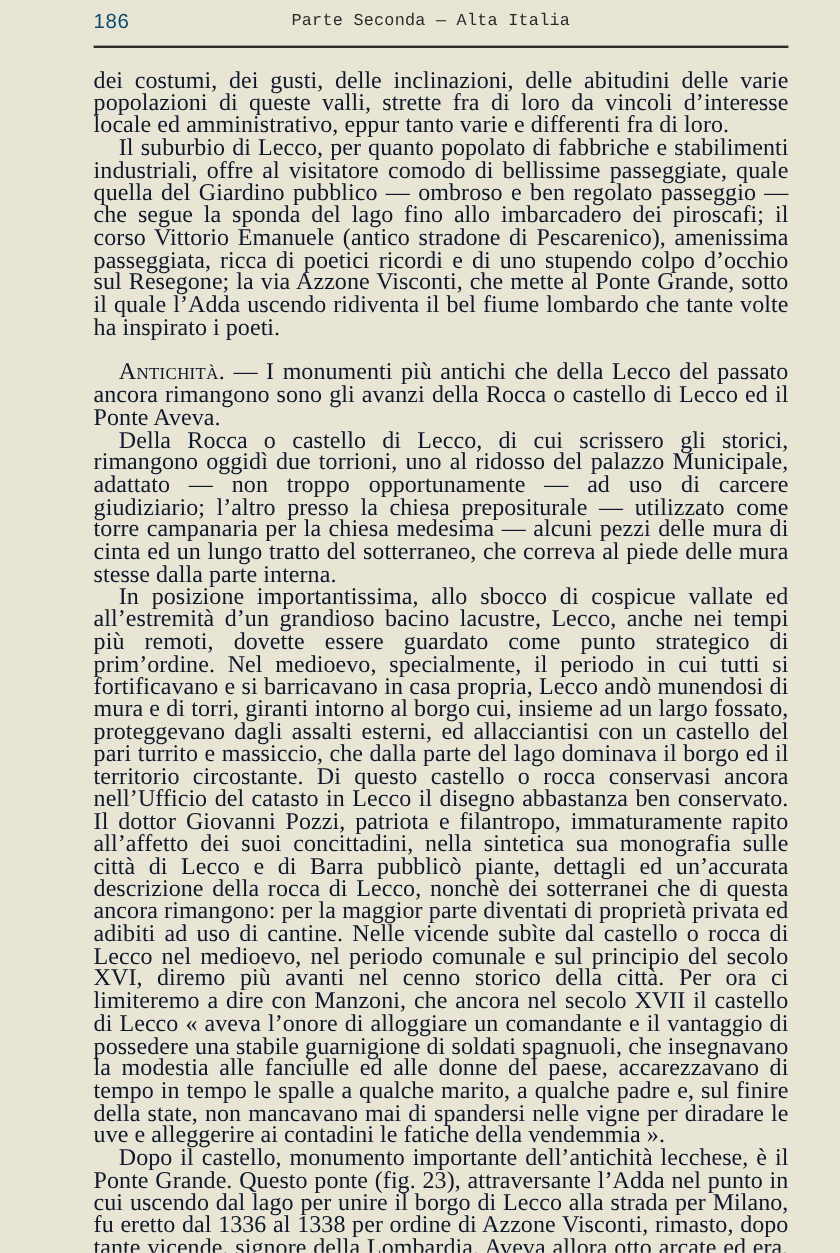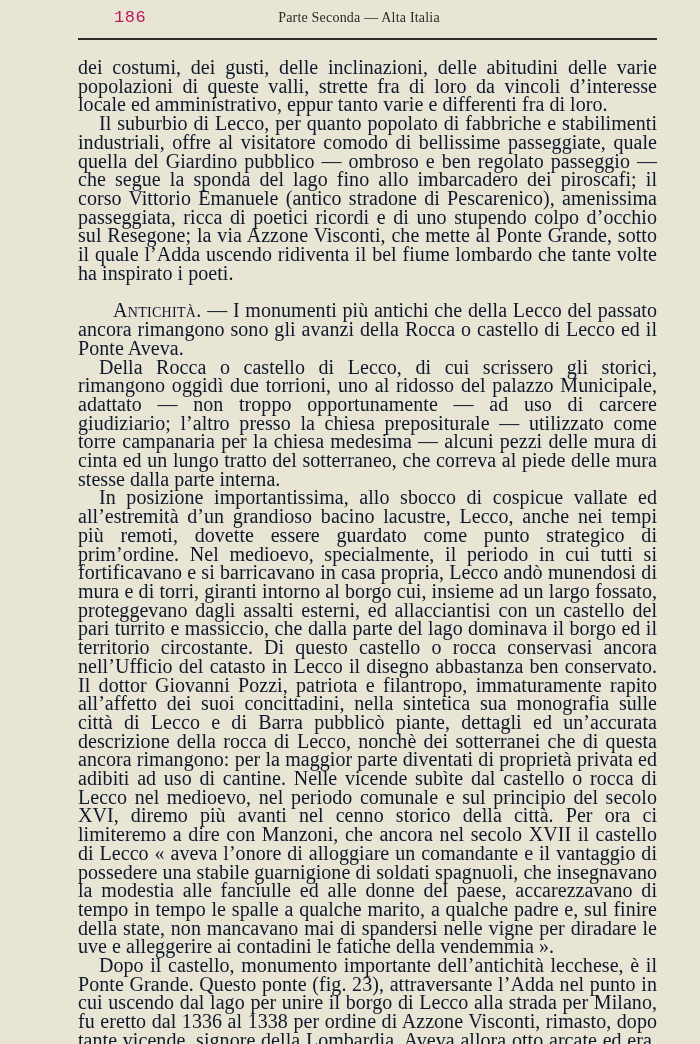--- a/index.html
+++ b/index.html
@@ -23,33 +23,32 @@
     }
     .running-head {
       position: relative;
       height: 30px;
       margin-top: 8px;
     }
     .page-number {
       position: absolute;
       left: 0;
       top: 0;
-      font-family: Liberation Mono, monospace;
+      font-family: Liberation Sans, sans-serif;
       font-size: 17px;
       letter-spacing: 0.5px;
-      color: #be185d;
-      margin-left: 36px;
+      color: #0c4a6e;
     }
     .running-title {
       position: absolute;
       left: 0;
       right: 17px;
       top: 2px;
       text-align: center;
-      font-family: Liberation Serif, serif;
+      font-family: Liberation Mono, monospace;
       font-size: 14px;
       letter-spacing: 0.2px;
       color: #2a2a28;
     }
     .head-rule {
       height: 0;
       border-top: 2px solid #2b2b28;
       margin-top: 0;
       margin-bottom: 18px;
     }
@@ -67,21 +66,20 @@
     }
     .body-text p.indent {
       text-indent: 21px;
     }
     .body-text p.section-gap {
       margin-top: 19px;
     }
     .smallcaps {
       font-variant: small-caps;
       letter-spacing: 0.3px;
-      margin-left: 14px;
     }
   </style>
 </head>
 <body>
 
 <div class="page">
   <div class="running-head">
     <span class="page-number">186</span>
     <span class="running-title">Parte Seconda — Alta Italia</span>
   </div>

